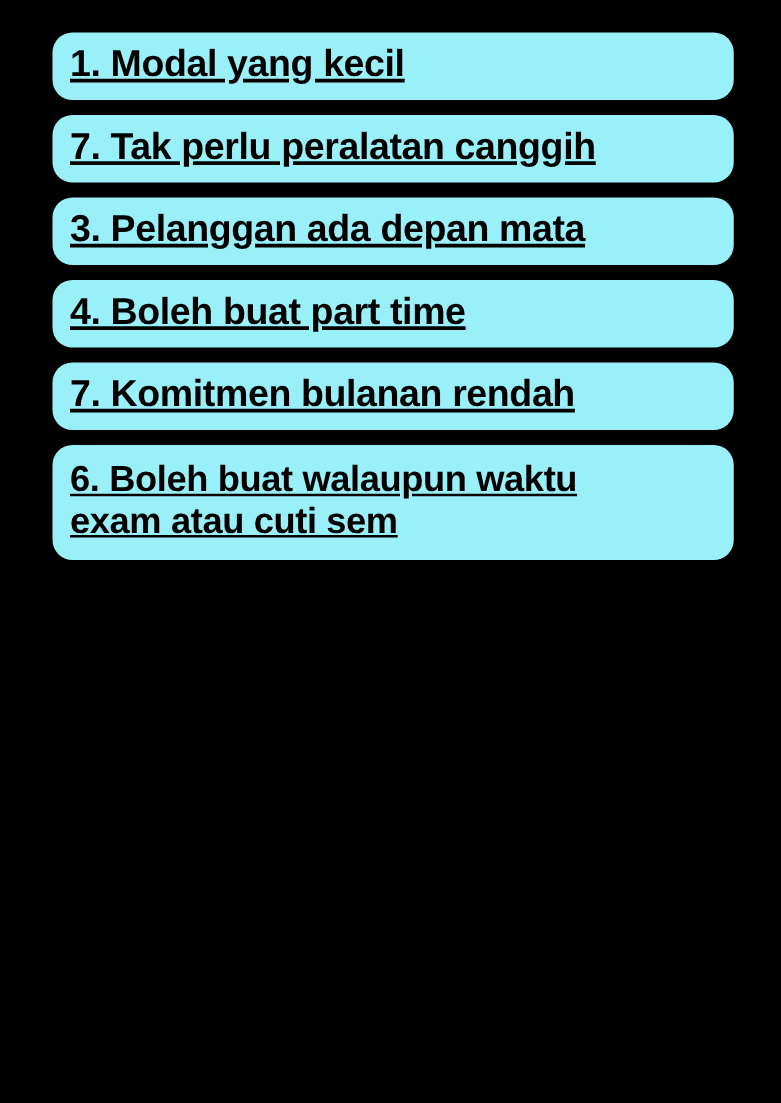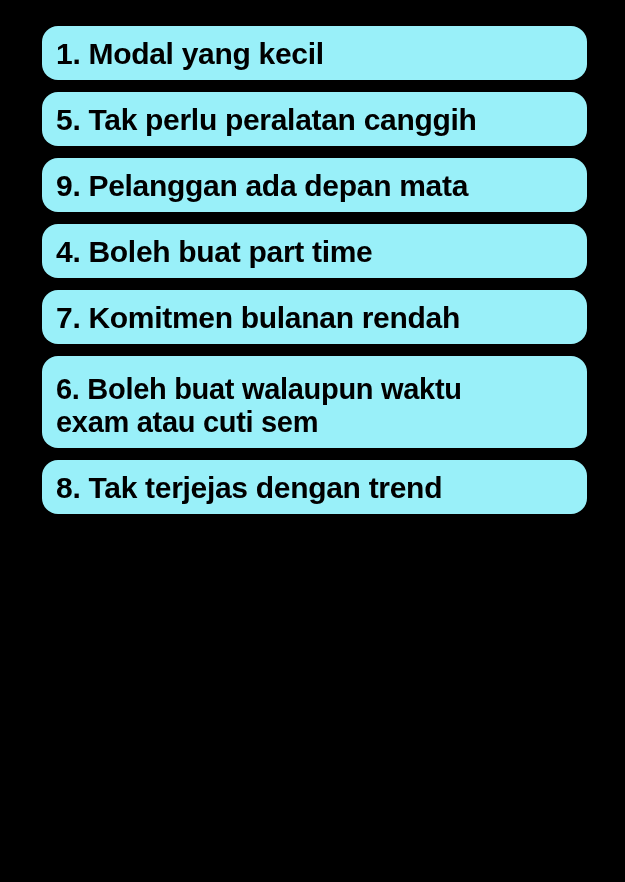--- a/index.html
+++ b/index.html
@@ -23,22 +23,23 @@
     flex-direction: column;
     justify-content: flex-start;
   }
   .item {
     background: #99F0F9;
     border-radius: 16px;
     box-sizing: border-box;
     padding: 7px 14px 9px 14px;
     margin-bottom: 12px;
     display: flex;
-    align-items: flex-end;
+    align-items: center;
     min-height: 54px;
+    text-decoration: underline;
   }
   .item-text {
     color: #000000;
     font-family: "Liberation Sans", sans-serif;
     font-weight: bold;
     font-size: 30px;
     line-height: 1.12;
     letter-spacing: -0.3px;
     white-space: pre-line;
     text-indent: 0;
@@ -52,31 +53,28 @@
   }
 </style>
 </head>
 <body>
 
 <div class="slide">
   <div class="item">
     <span class="item-text">1. Modal yang kecil</span>
   </div>
   <div class="item">
-    <span class="item-text">5. Tak perlu peralatan canggih</span>
+    <span class="item-text">7. Tak perlu peralatan canggih</span>
   </div>
   <div class="item">
-    <span class="item-text">9. Pelanggan ada depan mata</span>
+    <span class="item-text">3. Pelanggan ada depan mata</span>
   </div>
   <div class="item">
     <span class="item-text">4. Boleh buat part time</span>
   </div>
   <div class="item">
     <span class="item-text">7. Komitmen bulanan rendah</span>
   </div>
   <div class="item two-line">
     <span class="item-text">6. Boleh buat walaupun waktu
  exam atau cuti sem</span>
   </div>
-  <div class="item">
-    <span class="item-text">8. Tak terjejas dengan trend</span>
-  </div>
 </div>
 
 </body></html>

